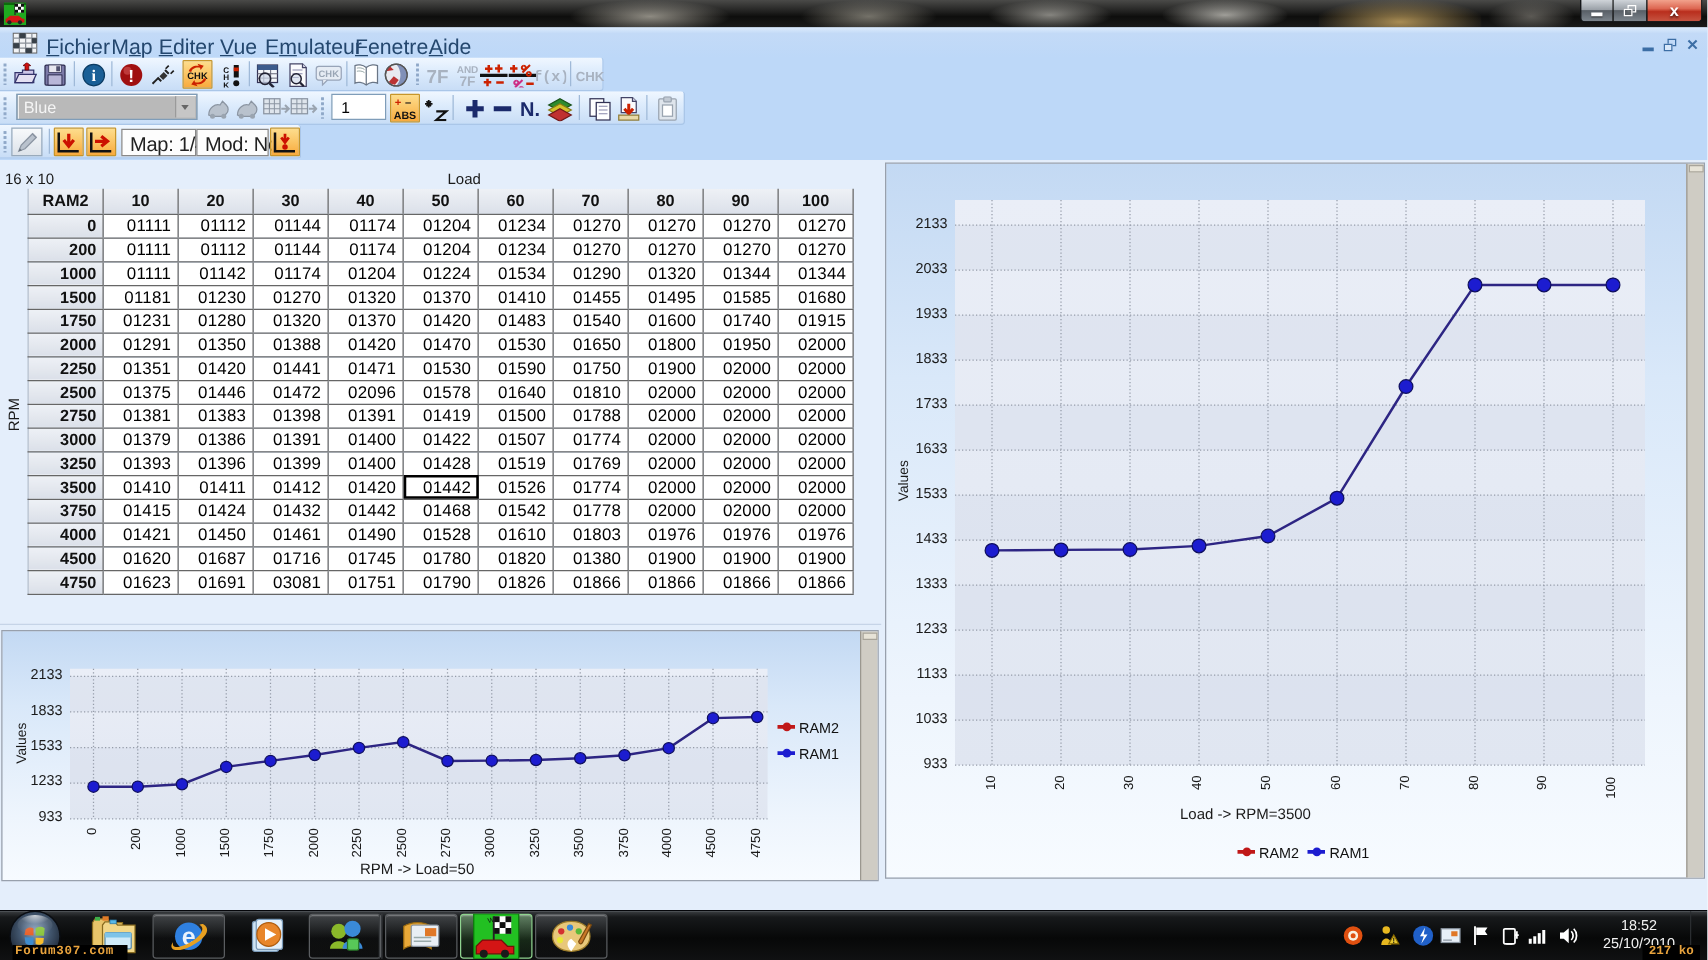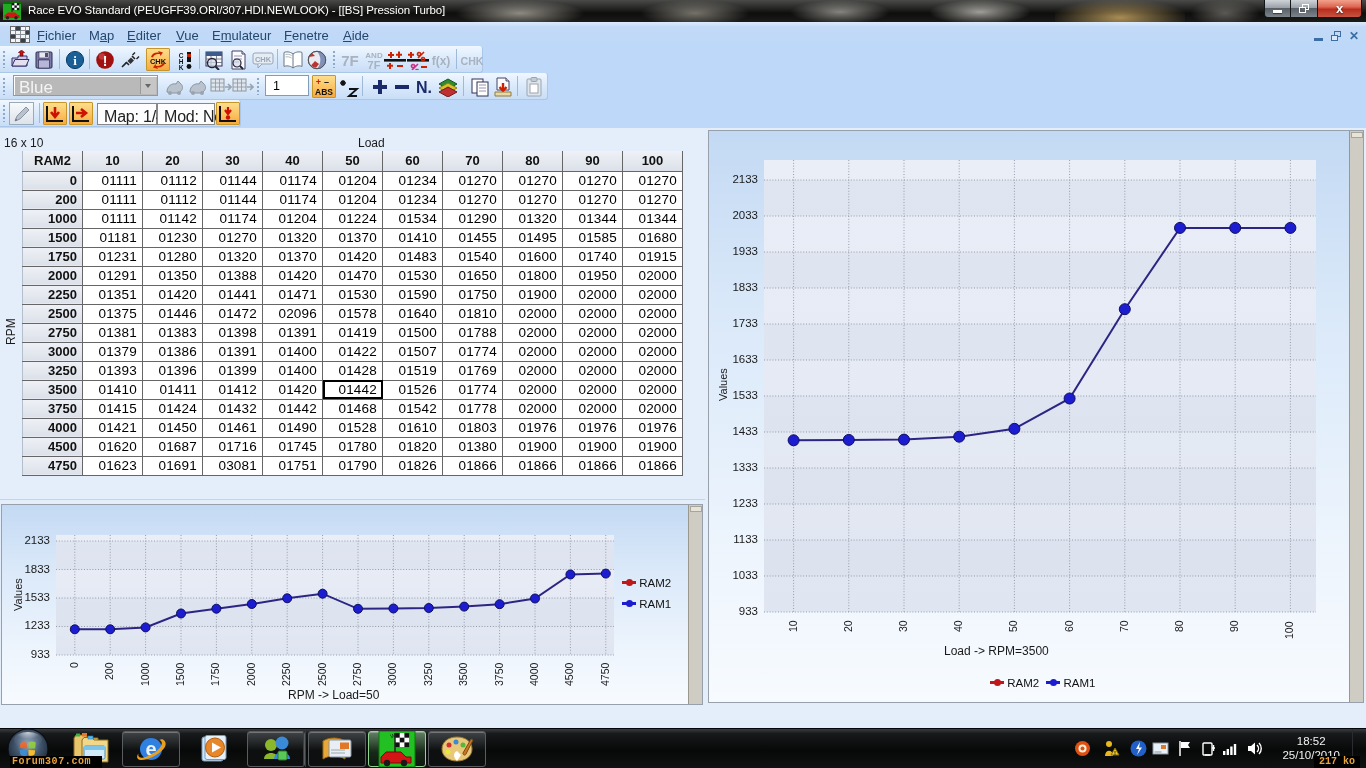--- a/index.html
+++ b/index.html
@@ -10,33 +10,33 @@
 #titlebar .blob{position:absolute;top:0;height:22px;}
 #title-ico{position:absolute;left:3px;top:2px;width:18px;height:18px;}
 #title-text{position:absolute;left:28px;top:4px;font-size:11.5px;letter-spacing:-0.1px;color:#fff;white-space:nowrap;}
 .capbtns{position:absolute;right:4px;top:0;height:18px;display:flex;}
 .capbtn{height:18px;border:1px solid #14171a;border-top:none;background:linear-gradient(180deg,#cfd4d9 0%,#9ba1a8 45%,#585f66 50%,#7d858d 100%);display:flex;align-items:center;justify-content:center;color:#fff;font-size:11px;}
 .capbtn.minb{width:27px;border-radius:0 0 0 4px;}
 .capbtn.maxb{width:26px;border-left:none;border-right:none;}
 .capbtn.clsb{width:45px;border-radius:0 0 4px 0;background:linear-gradient(180deg,#f2a28c 0%,#dd6752 40%,#b92e1d 55%,#c65441 100%);}
 
 #menubar{left:0;top:22px;width:1366px;height:24px;background:linear-gradient(180deg,#dcebfc 0%,#c3daf7 20%,#bdd8f8 100%);}
-.menu-item{position:absolute;top:6px;font-size:13px;color:#24476e;}
+.menu-item{position:absolute;top:6px;font-size:17px;color:#24476e;}
 .menu-item u{text-decoration:underline;}
 #mdibtns{position:absolute;right:7px;top:9px;display:flex;gap:8px;color:#3c6ea5;font-size:12px;font-weight:bold;line-height:12px;}
 
 #dock{left:0;top:22px;width:1366px;height:106px;background:#bdd8f8;}
 .tband{left:0;height:27px;background:linear-gradient(180deg,#f0f7ff 0%,#dcebfc 45%,#c8ddf6 100%);border-bottom:1px solid #aac6e8;border-right:1px solid #aac6e8;border-radius:0 3px 3px 0;}
 .grip{position:absolute;left:2px;top:4px;width:4px;height:18px;background-image:radial-gradient(circle at 2px 2px,#8fa8c8 1.1px,rgba(0,0,0,0) 1.4px);background-size:4px 4px;}
 .tsep{position:absolute;top:3px;width:1px;height:20px;background:#9fb9d8;}
 .tbtn{position:absolute;top:2px;width:24px;height:23px;display:flex;align-items:center;justify-content:center;}
 .tbtn.hot{background:linear-gradient(180deg,#fddd8d 0%,#fbc565 50%,#f8aa3d 100%);border:1px solid #c7962b;border-radius:1px;}
 
 .combo{position:absolute;left:13px;top:2px;width:145px;height:21px;background:#b9b9b9;border:1px solid #7f9db9;box-shadow:inset 1px 1px 0 #fff;}
-.combo .ctext{position:absolute;left:5px;top:2px;font-size:17px;color:#f4f4f4;}
+.combo .ctext{position:absolute;left:5px;top:2px;font-size:13px;color:#f4f4f4;}
 .combo .cbtn{position:absolute;right:1px;top:1px;width:16px;height:17px;background:#c6c6c6;border-left:1px solid #9a9a9a;}
 .combo .arr{position:absolute;right:5px;top:7px;width:0;height:0;border-left:3.5px solid transparent;border-right:3.5px solid transparent;border-top:4px solid #666;}
 .numbox{position:absolute;left:265px;top:2px;width:44px;height:21px;background:#fff;border:1px solid #7f9db9;font-size:12.5px;color:#000;padding:3px 0 0 7px;}
 .mapbox{position:absolute;top:3px;height:22px;background:#fdfdfd;border:1px solid #888;font-size:16px;color:#222;padding:4px 0 0 6px;white-space:nowrap;letter-spacing:-0.2px;}
 
 #statusbar{left:0;top:706px;width:1366px;height:22px;background:linear-gradient(180deg,#fdfeff 0%,#dcebfa 20%,#cfe2f6 55%,#c2d8f0 100%);border-top:1px solid #e8f1fb;}
 #statusbar .stext{position:absolute;left:6px;top:4px;font-size:12px;color:#2a5db0;}
 .ssep{position:absolute;top:2px;width:1px;height:18px;background:#a8c4e2;box-shadow:1px 0 0 #eef5fc;}
 .led{position:absolute;top:6px;width:11px;height:11px;border-radius:50%;}
 .led.g{background:radial-gradient(circle at 35% 30%,#9fd89f 0%,#2e7d32 55%,#123c14 100%);}
@@ -83,21 +83,20 @@
             <rect x="9" y="1" width="2.4" height="2.4"></rect>
             <rect x="13.8" y="1" width="2.4" height="2.4"></rect>
             <rect x="11.4" y="3.4" width="2.4" height="2.4"></rect>
             <rect x="9" y="5.8" width="2.4" height="2.4"></rect>
             <rect x="13.8" y="5.8" width="2.4" height="2.4"></rect>
           </g>
           <path d="M2 13 L5 10.5 L12 10.5 L15 13 L16.5 13 L16.5 16 L1.5 16 L1.5 13 Z" fill="#d41515"></path>
           <circle cx="4.5" cy="15.8" r="1.7" fill="#222"></circle>
           <circle cx="13" cy="15.8" r="1.7" fill="#222"></circle>
         </svg></div>
-<div id="title-text">Race EVO Standard (PEUGFF39.ORI/307.HDI.NEWLOOK) - [[BS] Pression Turbo]</div>
 <div class="capbtns">
         <div class="capbtn minb">
           <div style="width:9px;height:3px;background:#fff;margin-top:6px;box-shadow:0 1px 1px rgba(0,0,0,.5)"></div>
         </div>
         <div class="capbtn maxb">
           <div style="position:relative;width:10px;height:9px;">
             <div style="position:absolute;right:0;top:0;width:7px;height:6px;border:1px solid #fff;"></div>
             <div style="position:absolute;left:0;bottom:0;width:7px;height:6px;border:1px solid #fff;background:rgba(90,95,100,.9);"></div>
           </div>
         </div>
@@ -262,21 +261,21 @@
       <div class="tbtn" style="left:406px;top:2px;">
         <svg width="24" height="20" viewBox="0 0 24 20" style="">
           <rect x="1" y="9" width="22" height="2.6" fill="#111"></rect>
           <path d="M5 2 L5 8 M2 4.8 L8 4.8" stroke="#cc2200" stroke-width="2"></path>
           <path d="M12 8 L18 2 M13 2.5 A1.6 1.6 0 1 0 13.1 2.5 M17 7.5 A1.6 1.6 0 1 0 17.1 7.5" stroke="#cc2200" stroke-width="1.6" fill="none"></path>
           <path d="M6 14 L12 20 M7 19.5 A1.6 1.6 0 1 1 7.1 19.5 M11 14.5 A1.6 1.6 0 1 1 11.1 14.5" stroke="#b86" stroke-width="0" fill="none"></path>
           <path d="M6 20 L12 14 M7 14.5 A1.6 1.6 0 1 0 7.1 14.5 M11 19.5 A1.6 1.6 0 1 0 11.1 19.5" stroke="#c06" stroke-width="1.6" fill="none" opacity=".8"></path>
           <rect x="15" y="16" width="6" height="2" fill="#cc2200"></rect>
         </svg>
       </div>
-      <div class="tbtn" style="left:429px;top:2px;">
+      <div class="tbtn" style="left:429px;top:2px;font-family:Liberation Mono, monospace;">
         <svg width="24" height="16" viewBox="0 0 24 16" style="">
           <text x="12" y="13" font-size="12" font-weight="bold" fill="#a8b2c0" text-anchor="middle">f(x)</text>
         </svg>
       </div>
       <div class="tsep" style="left:456px;"></div>
       <div class="tbtn" style="left:460px;top:2px;">
         <svg width="26" height="14" viewBox="0 0 26 14" style="">
           <text x="13" y="12" font-size="11.5" font-weight="bold" fill="#a8b2c0" text-anchor="middle">CHK</text>
         </svg>
       </div>

